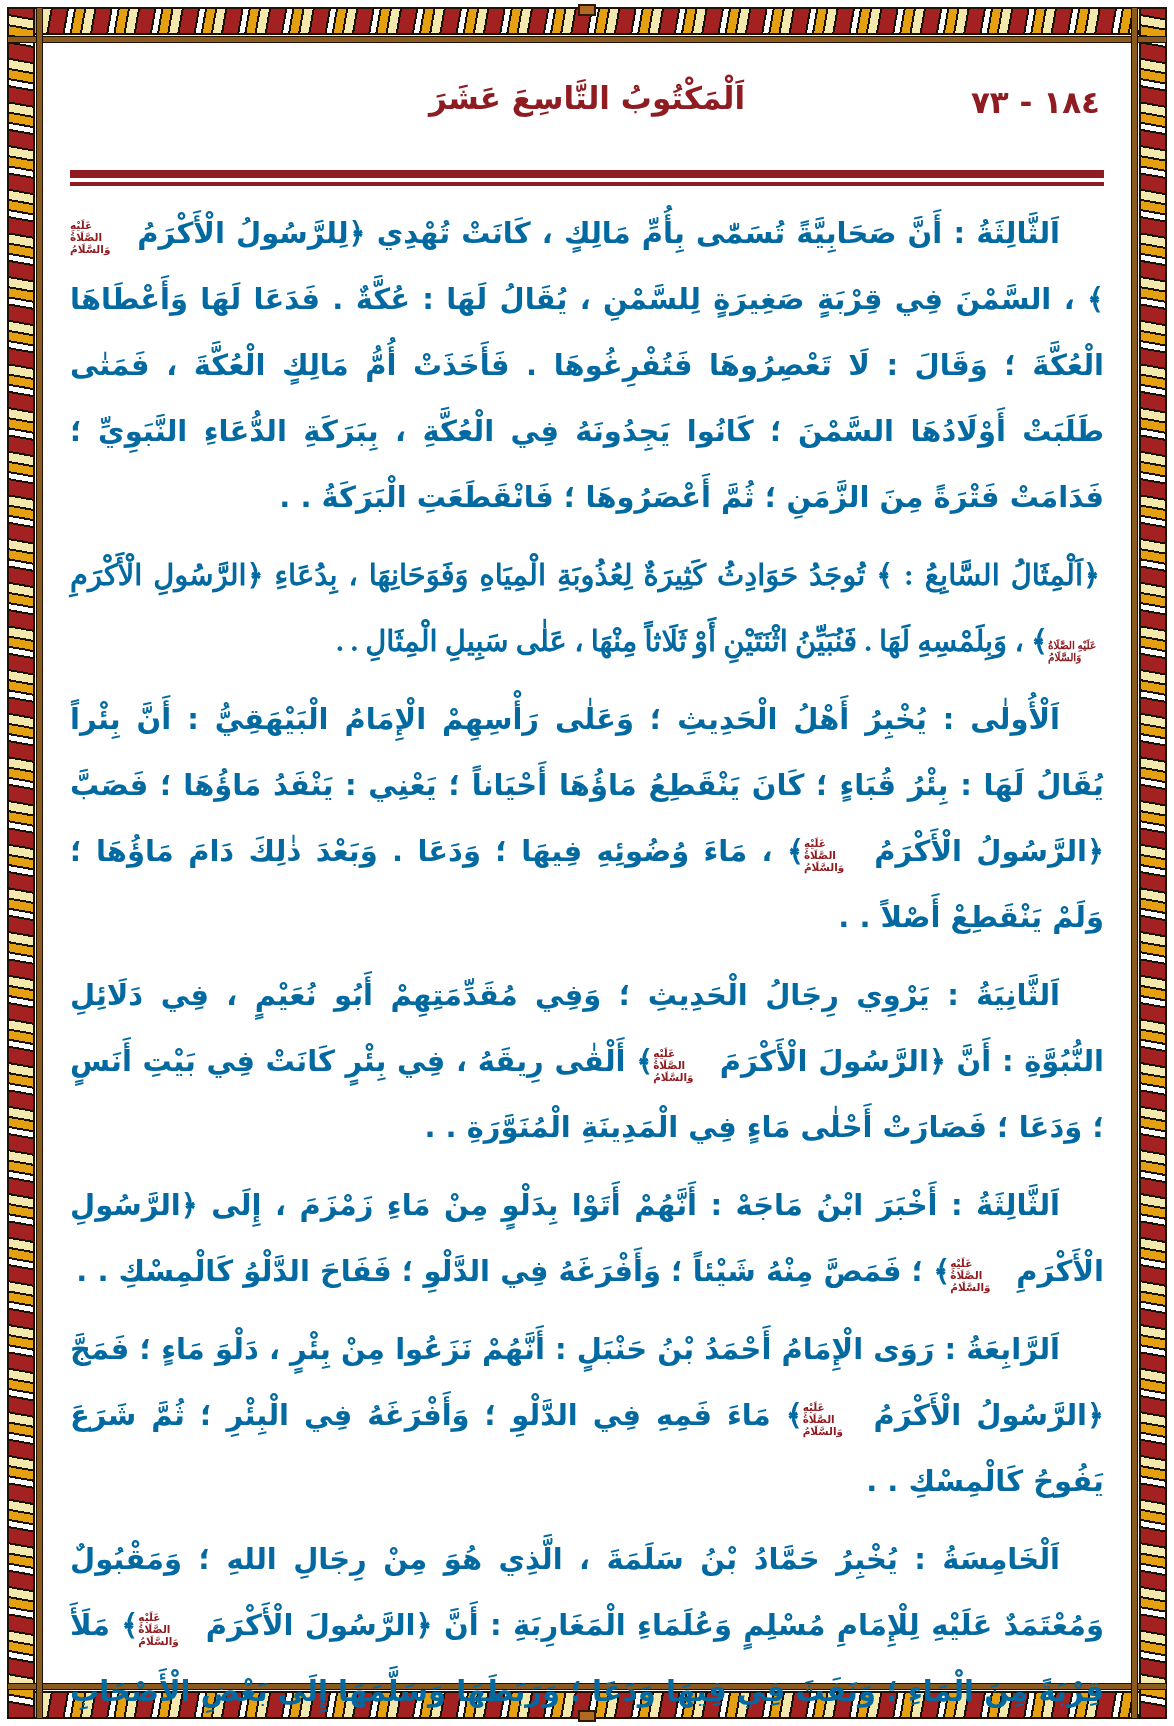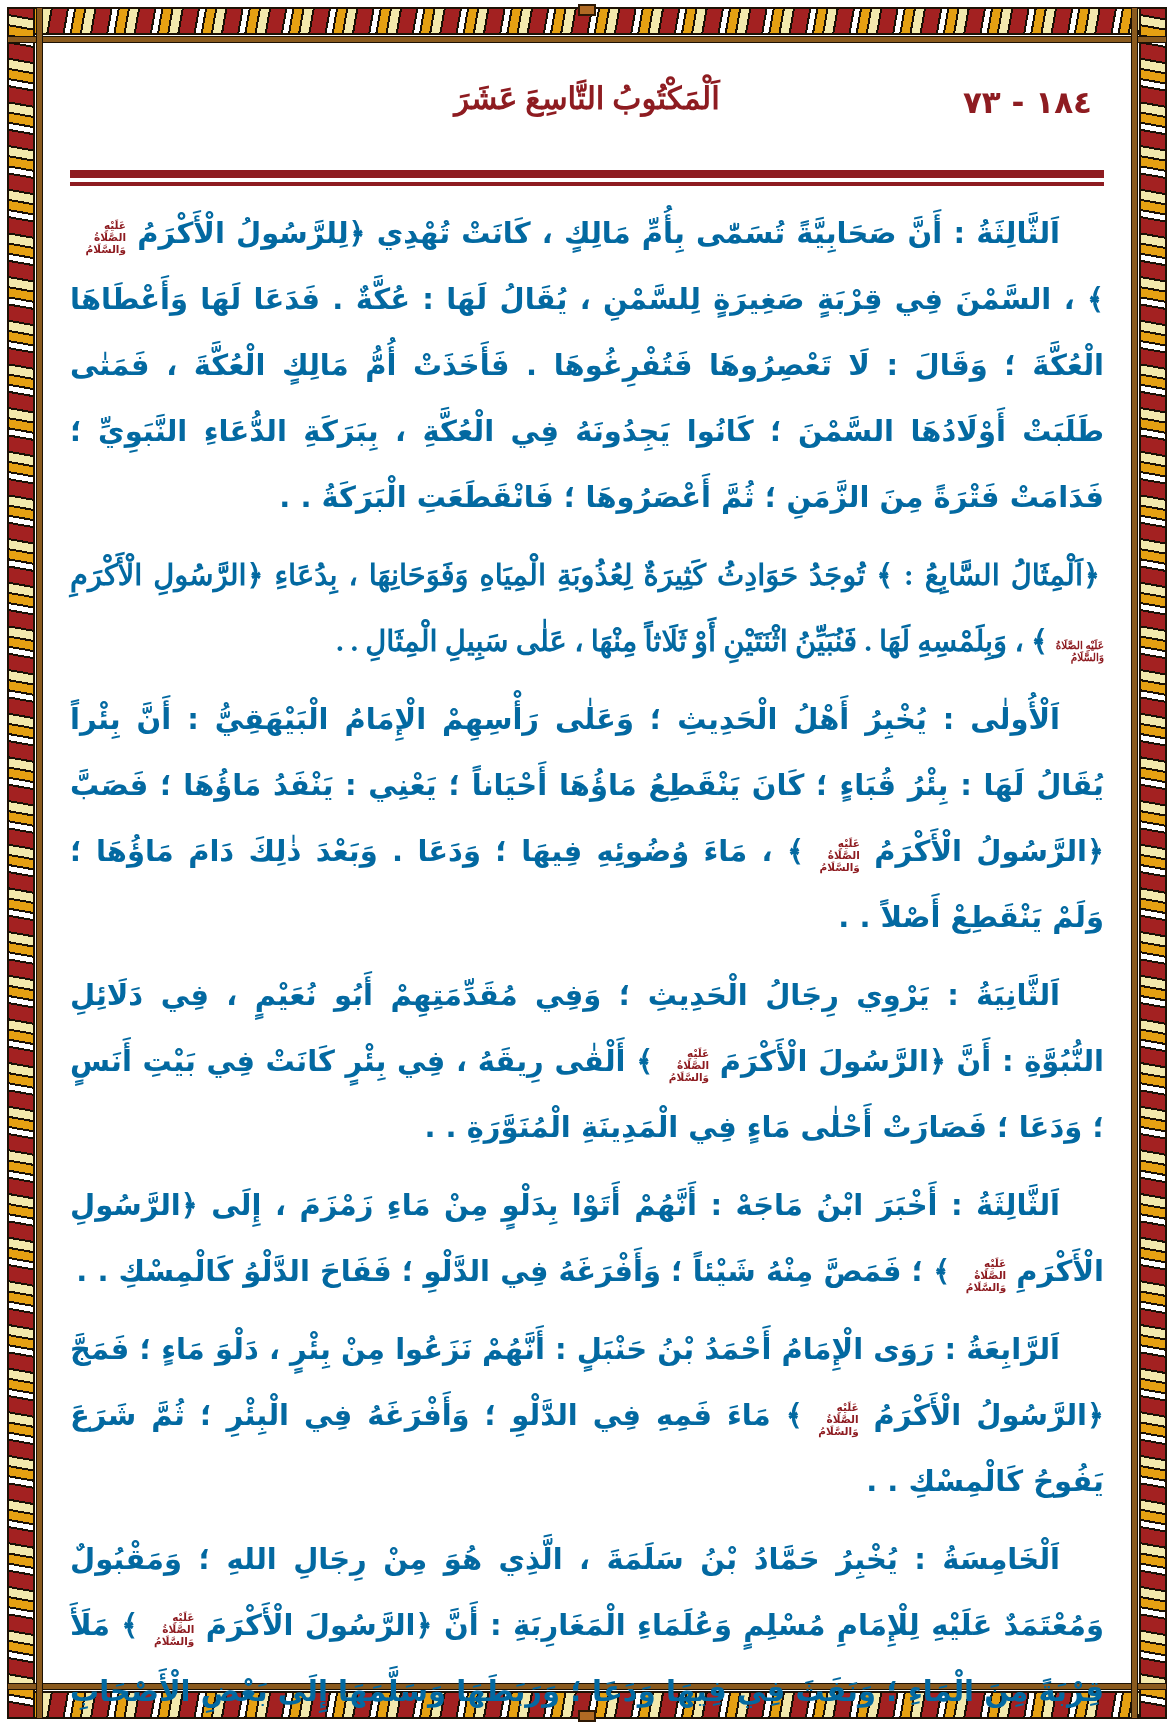--- a/index.html
+++ b/index.html
@@ -41,48 +41,47 @@
   .knob { position:absolute; width:18px; height:12px; background:#b06a24;
           border:2px solid #2c1804; left:50%; transform:translateX(-50%); box-sizing:border-box; }
   .knob.top    { top:4px; }
   .knob.bottom { bottom:4px; }
 
   
   .content { position:absolute; top:46px; right:64px; left:64px; bottom:50px; }
 
   .header { position:relative; height:64px; margin-top:30px; }
   .page-number {
-    position:absolute; top:8px; right:18px;
+    position:absolute; top:8px; right:10px;
     color:#8e1c21; font-size:31px; font-weight:bold; letter-spacing:3px;
   }
   .page-title {
     text-align:center; color:#8e1c21; font-size:31px; font-weight:bold;
     padding-top:4px;
-    font-family:Liberation Serif, serif;
   }
 
   .divider { margin:30px 6px 0 6px; }
   .divider .bar1 { height:8px; background:#8e1c21; }
   .divider .gap  { height:4px; background:transparent; }
   .divider .bar2 { height:4px; background:#8e1c21; }
 
   .body {
     margin-top:14px; padding:0 6px;
     font-size:29px; font-weight:bold; line-height:66px;
     text-align:justify; color:#161616;
   }
   .body p { margin:0 0 12px 0; text-indent:44px; }
   .body p.flush { text-indent:4px;font-family:Liberation Serif, serif; }
 
   .sg-red   { color:#0369a1; }
   .sg-black { color:#0369a1; }
 
   .salam {
     display:inline-block; width:56px; font-size:10.5px; line-height:1.15;
-    text-align:right; color:#8e1c21; vertical-align:-10px; font-weight:bold;
+    text-align:left; color:#8e1c21; vertical-align:-10px; font-weight:bold;
     white-space:normal; text-indent:0;
   }
 </style>
 </head>
 <body>
 
 <div class="page">
 
   <div class="strip h top"></div>
   <div class="strip h bottom"></div>

